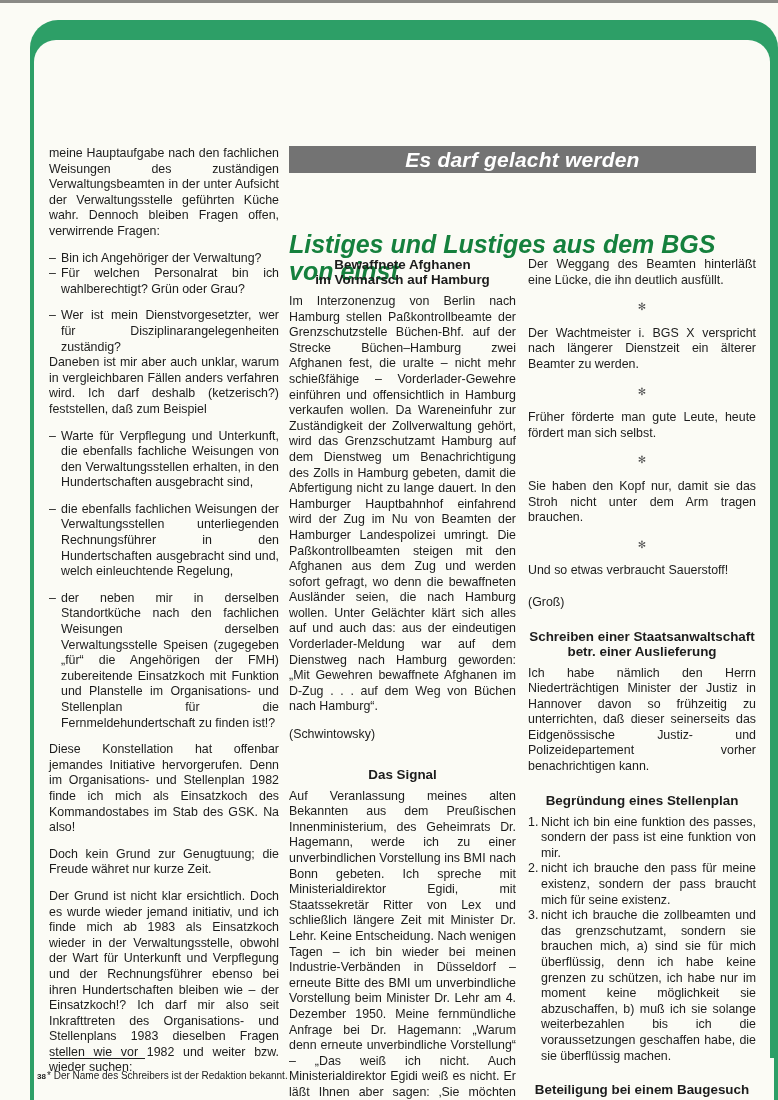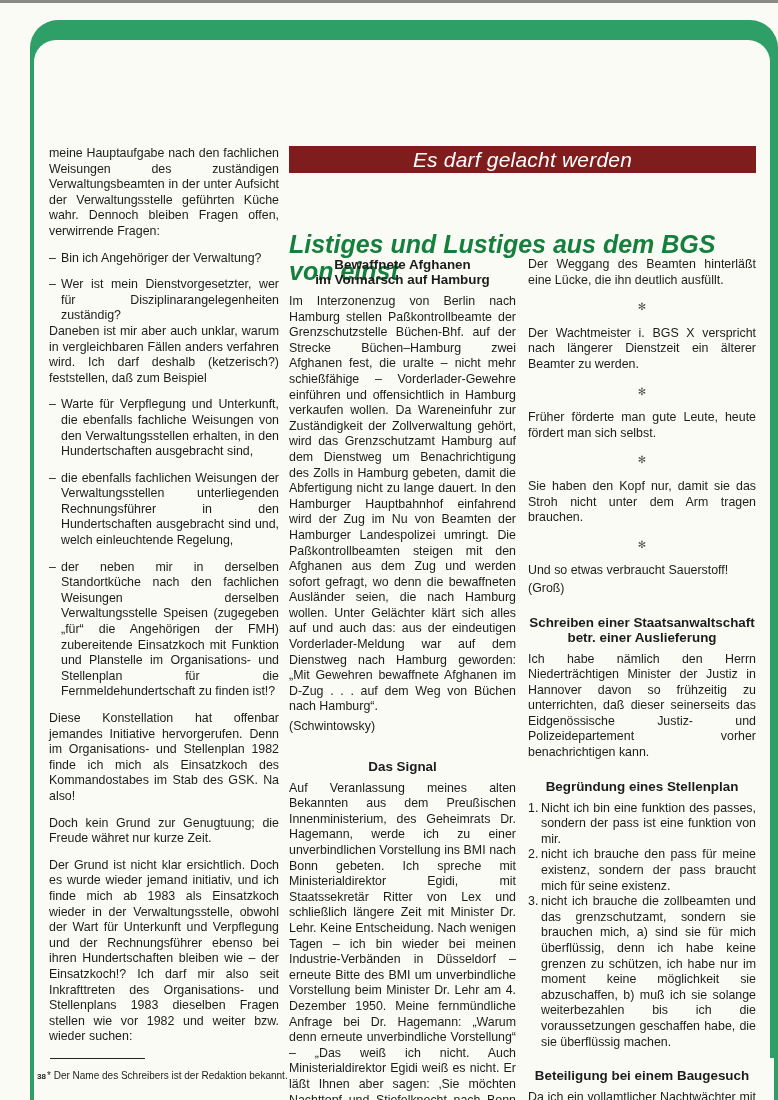--- a/index.html
+++ b/index.html
@@ -29,22 +29,22 @@
     .c2 { left: 289px; top: 257px; width: 227px; }
     .c3 { left: 528px; top: 257px; width: 228px; }
 
     ul.dash { list-style: none; margin: 0 0 11px 0; padding: 0; }
     ul.dash li { position: relative; padding-left: 12px; text-align: justify; margin-bottom: 0; }
     ul.dash li::before { content: "\2013"; position: absolute; left: 0; top: 0; }
     ul.dash.spaced li { margin-bottom: 11px; }
 
     .banner {
       position: absolute; left: 289px; top: 146px; width: 467px; height: 27px;
-      background: #7f1d1d; color: #fff; text-align: center;
-      font-weight: normal; font-style: italic; font-size: 21px; line-height: 27px;
+      background: #737373; color: #fff; text-align: center;
+      font-weight: bold; font-style: italic; font-size: 21px; line-height: 27px;
       letter-spacing: 0.2px;
     }
     .maintitle {
       position: absolute; left: 289px; top: 190px; width: 467px;
       font-weight: bold; font-style: italic; font-size: 25px; line-height: 27px; color: #15803d; margin-top: 41px;
     }
     h3 { font-size: 13.4px; line-height: 15px; margin: 0 0 7px 0; font-weight: bold; text-align: center; }
     .right { text-align: left; }
     .star { text-align: center; margin: 0 0 11px 0; font-size: 10px; color: #555; }
     ol.num { margin: 0 0 11px 0; padding: 0; list-style: none; }
@@ -63,20 +63,21 @@
 <div class="frame-band"></div>
 <div class="frame-inner"></div>
 <div class="frame-left-line"></div>
 <div class="frame-right-line"></div>
 <div class="frame-left-cut"></div>
 
 <div class="col c1">
   <p>meine Hauptaufgabe nach den fachlichen Weisungen des zuständigen Verwaltungsbeamten in der unter Aufsicht der Verwaltungsstelle geführten Küche wahr. Dennoch bleiben Fragen offen, verwirrende Fragen:</p>
   <ul class="dash">
     <li>Bin ich Angehöriger der Verwaltung?</li>
+    <li>Für welchen Personalrat bin ich wahlberechtigt? Grün oder Grau?</li>
   </ul>
   <ul class="dash">
     <li>Wer ist mein Dienstvorgesetzter, wer für Disziplinarangelegenheiten zuständig?</li>
   </ul>
   <p style="margin-top:-11px">Daneben ist mir aber auch unklar, warum in vergleichbaren Fällen anders verfahren wird. Ich darf deshalb (ketzerisch?) feststellen, daß zum Beispiel</p>
   <ul class="dash spaced">
     <li>Warte für Verpflegung und Unterkunft, die ebenfalls fachliche Weisungen von den Verwaltungsstellen erhalten, in den Hundertschaften ausgebracht sind,</li>
     <li>die ebenfalls fachlichen Weisungen der Verwaltungsstellen unterliegenden Rechnungsführer in den Hundertschaften ausgebracht sind und, welch einleuchtende Regelung,</li>
     <li>der neben mir in derselben Standortküche nach den fachlichen Weisungen derselben Verwaltungsstelle Speisen (zugegeben „für“ die Angehörigen der FMH) zubereitende Einsatzkoch mit Funktion und Planstelle im Organisations- und Stellenplan für die Fernmeldehundertschaft zu finden ist!?</li>
   </ul>
@@ -91,41 +92,41 @@
 <div class="footnote">* Der Name des Schreibers ist der Redaktion bekannt.</div>
 
 <div class="banner">Es darf gelacht werden</div>
 <div class="maintitle">Listiges und Lustiges aus dem BGS von einst</div>
 
 <div class="col c2">
   <h3>
     <span>Bewaffnete Afghanen</span><br>
     <span>im Vormarsch auf Hamburg</span>
   </h3>
-  <p style="margin-bottom:4px">
+  <p style="margin-bottom:12px">
     <span>Im Interzonenzug von Berlin nach Hamburg stellen Paßkontrollbeamte der Grenzschutzstelle Büchen-Bhf. auf der Strecke Büchen–Hamburg zwei Afghanen fest, die uralte – nicht mehr schießfähige – Vorderlader-Gewehre einführen und offensichtlich in Hamburg verkaufen wollen. Da Wareneinfuhr zur Zuständigkeit der Zollverwaltung gehört, wird das Grenzschutzamt Hamburg auf dem Dienstweg um Benachrichtigung des Zolls in Hamburg gebeten, damit die Abfertigung nicht zu lange dauert. In den Hamburger Hauptbahnhof einfahrend wird der Zug im Nu von Beamten der Hamburger Landespolizei umringt. Die Paßkontrollbeamten steigen mit den Afghanen aus dem Zug und werden sofort gefragt, wo denn die bewaffneten Ausländer seien, die nach Hamburg wollen. Unter Gelächter klärt sich alles auf und auch das: aus der eindeutigen Vorderlader-Meldung war auf dem Dienstweg nach Hamburg geworden: „Mit Gewehren bewaffnete Afghanen im D-Zug . . . auf dem Weg von Büchen nach Hamburg“.</span>
   </p>
   <div class="right" style="margin-bottom:0">(Schwintowsky)</div>
   <div class="gap"></div>
 
   <h3>Das Signal</h3>
   <p style="margin-bottom:0">Auf Veranlassung meines alten Bekannten aus dem Preußischen Innenministerium, des Geheimrats Dr. Hagemann, werde ich zu einer unverbindlichen Vorstellung ins BMI nach Bonn gebeten. Ich spreche mit Ministerialdirektor Egidi, mit Staatssekretär Ritter von Lex und schließlich längere Zeit mit Minister Dr. Lehr. Keine Entscheidung. Nach wenigen Tagen – ich bin wieder bei meinen Industrie-Verbänden in Düsseldorf – erneute Bitte des BMI um unverbindliche Vorstellung beim Minister Dr. Lehr am 4. Dezember 1950. Meine fernmündliche Anfrage bei Dr. Hagemann: „Warum denn erneute unverbindliche Vorstellung“ – „Das weiß ich nicht. Auch Ministerialdirektor Egidi weiß es nicht. Er läßt Ihnen aber sagen: ‚Sie möchten Nachttopf und Stiefelknecht nach Bonn gleich mitbringen‘“!</p>
 
 </div>
 
 <div class="col c3">
   <p>Der Weggang des Beamten hinterläßt eine Lücke, die ihn deutlich ausfüllt.</p>
   <div class="star">✻</div>
   <p>Der Wachtmeister i. BGS X verspricht nach längerer Dienstzeit ein älterer Beamter zu werden.</p>
   <div class="star">✻</div>
   <p>Früher förderte man gute Leute, heute fördert man sich selbst.</p>
   <div class="star">✻</div>
   <p>Sie haben den Kopf nur, damit sie das Stroh nicht unter dem Arm tragen brauchen.</p>
   <div class="star">✻</div>
-  <p style="margin-bottom:2px">Und so etwas verbraucht Sauerstoff!</p>
+  <p style="margin-bottom:16px">Und so etwas verbraucht Sauerstoff!</p>
   <div class="right" style="margin-bottom:18px">(Groß)</div>
 
   <h3>
     <span>Schreiben einer Staatsanwaltschaft</span><br>
     <span>betr. einer Auslieferung</span>
   </h3>
   <p style="margin-bottom:18px">Ich habe nämlich den Herrn Niederträchtigen Minister der Justiz in Hannover davon so frühzeitig zu unterrichten, daß dieser seinerseits das Eidgenössische Justiz- und Polizeidepartement vorher benachrichtigen kann.</p>
 
   <h3>Begründung eines Stellenplan</h3>
   <ol class="num" style="margin-bottom:18px">

